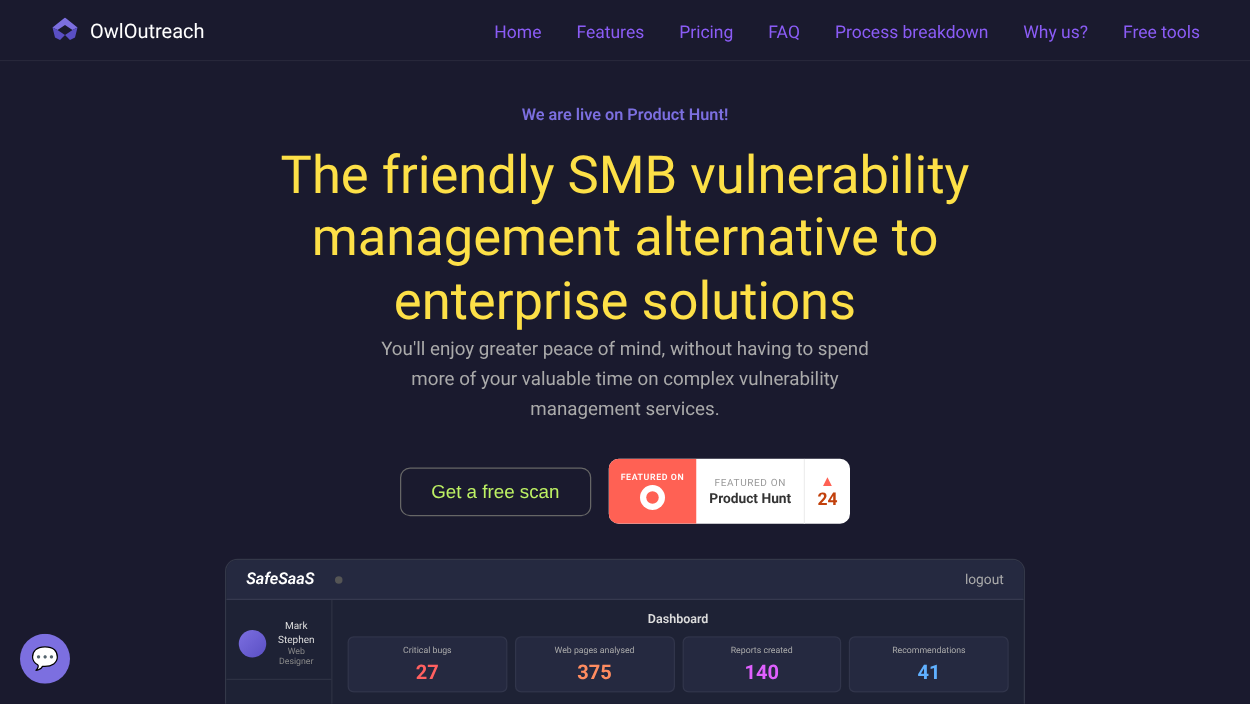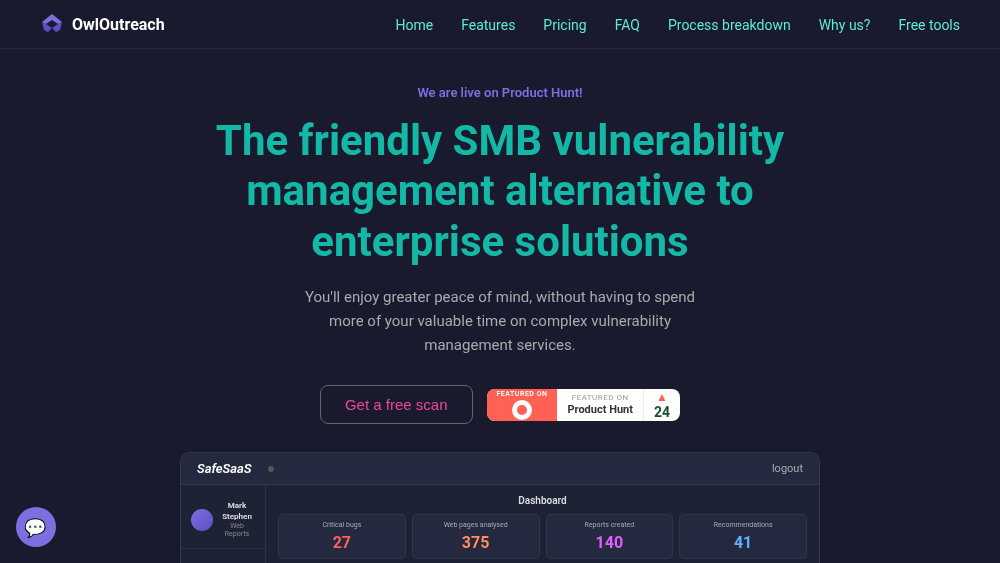--- a/index.html
+++ b/index.html
@@ -25,32 +25,32 @@
       display: flex;
       align-items: center;
       gap: 8px;
     }
     .logo-icon {
       width: 24px;
       height: 20px;
     }
     .logo-text {
       font-size: 16px;
-      font-weight: 700;
+      font-weight: 400;
       color: #fff;
     }
     .nav-links {
       display: flex;
       align-items: center;
       gap: 28px;
       list-style: none;
     }
     .nav-links li a {
       text-decoration: none;
-      color: #5eead4;
+      color: #8b5cf6;
       font-size: 14px;
     }
     .btn-get-started {
       background: transparent;
       border: 1px solid #555;
       color: #fff;
       padding: 7px 18px;
       border-radius: 6px;
       font-size: 14px;
       cursor: pointer;
@@ -65,57 +65,56 @@
       padding: 36px 40px 20px;
     }
     .live-badge {
       font-size: 13px;
       color: #7c6fe0;
       font-weight: 600;
       margin-bottom: 16px;
     }
     .hero-title {
       font-size: 42px;
-      font-weight: 700;
+      font-weight: 400;
       line-height: 1.2;
-      color: #14b8a6;
+      color: #fde047;
       max-width: 680px;
-      margin-bottom: 18px;
     }
     .hero-subtitle {
       font-size: 15px;
       color: #aaa;
       max-width: 420px;
       line-height: 1.6;
       margin-bottom: 28px;
     }
     .cta-row {
       display: flex;
       align-items: center;
       gap: 14px;
       margin-bottom: 28px;
     }
     .btn-free-scan {
       background: transparent;
       border: 1px solid #666;
-      color: #ec4899;
+      color: #bef264;
       padding: 10px 24px;
       border-radius: 8px;
       font-size: 15px;
       cursor: pointer;
     }
 
     
     .ph-badge {
       display: flex;
       align-items: center;
       background: #fff;
       border-radius: 8px;
       overflow: hidden;
-      height: 32px;
+      height: 52px;
       cursor: pointer;
     }
     .ph-badge-left {
       background: #ff6154;
       display: flex;
       flex-direction: column;
       align-items: center;
       justify-content: center;
       padding: 0 10px;
       height: 100%;
@@ -169,21 +168,21 @@
       border-left: 1px solid #eee;
       height: 100%;
     }
     .ph-arrow {
       color: #ff6154;
       font-size: 12px;
     }
     .ph-num {
       font-size: 14px;
       font-weight: 700;
-      color: #14532d;
+      color: #c2410c;
     }
 
     
     .dashboard-preview {
       margin: 0 auto;
       width: 640px;
       background: #1e2235;
       border-radius: 10px 10px 0 0;
       border: 1px solid rgba(255,255,255,0.1);
       overflow: hidden;
@@ -238,21 +237,21 @@
     .db-avatar {
       width: 22px;
       height: 22px;
       border-radius: 50%;
       background: linear-gradient(135deg, #7c6fe0, #5a4fc4);
       flex-shrink: 0;
     }
     .db-username {
       font-size: 8px;
       color: #ddd;
-      font-weight: 700;
+      font-weight: 400;
       line-height: 1.3;
     }
     .db-userrole {
       font-size: 7px;
       color: #888;
     }
 
     .db-main {
       flex: 1;
       padding: 10px 12px;
@@ -348,21 +347,21 @@
       <span class="db-logout">logout</span>
     </div>
 
     <div class="db-body">
 
       <div class="db-sidebar">
         <div class="db-user">
           <div class="db-avatar"></div>
           <div>
             <div class="db-username">Mark Stephen</div>
-            <div class="db-userrole">Web Reports</div>
+            <div class="db-userrole">Web Designer</div>
           </div>
         </div>
 
       </div>
 
       <div class="db-main">
         <div class="db-title">Dashboard</div>
         <div class="db-cards">
           <div class="db-card">
             <div class="db-card-label">Critical bugs</div>

